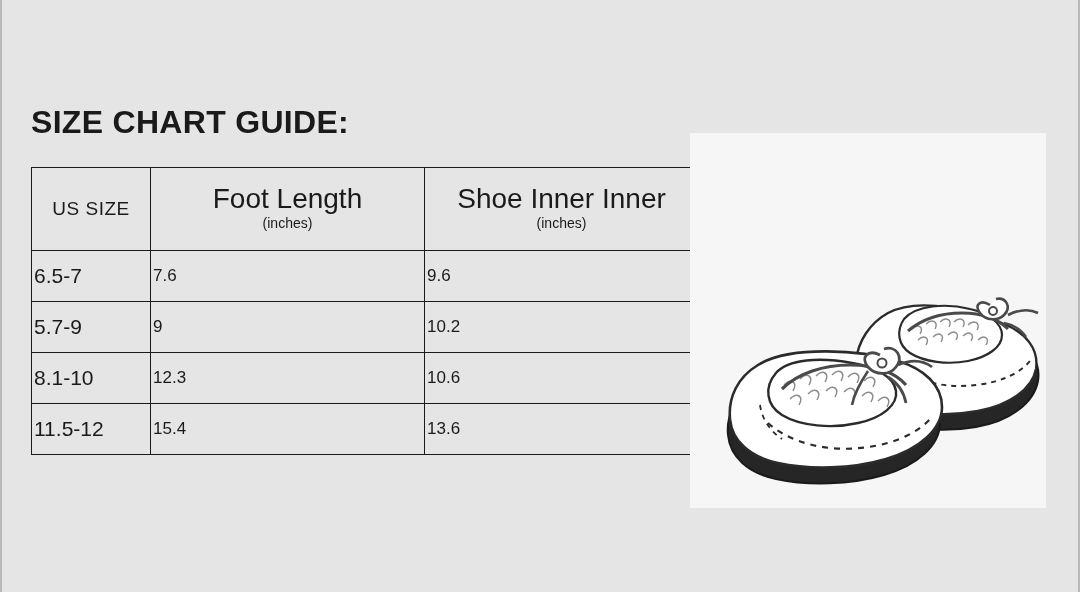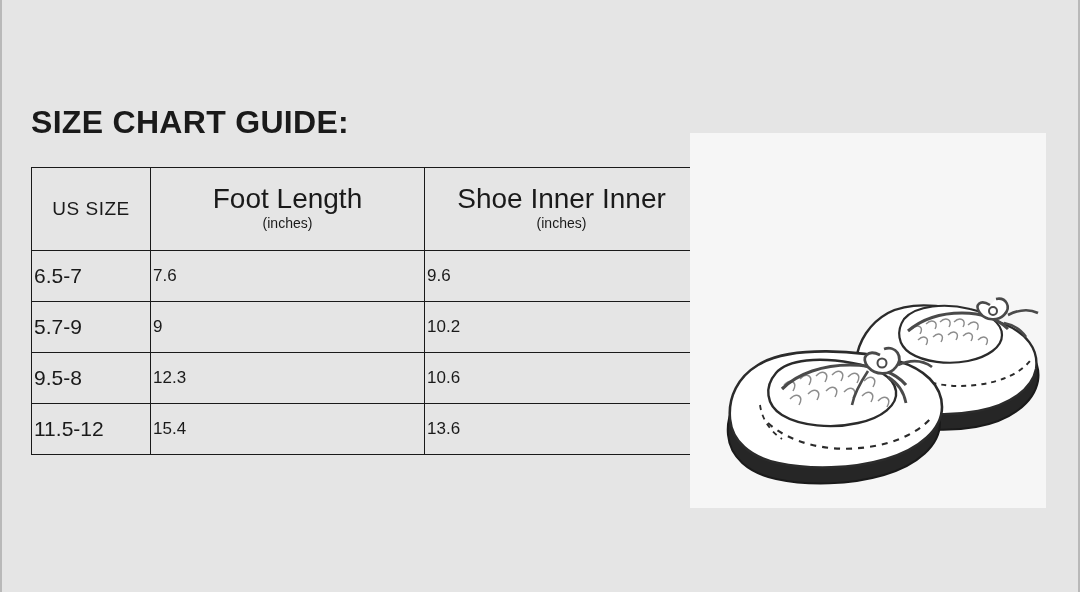--- a/index.html
+++ b/index.html
@@ -138,21 +138,21 @@
           <td class="us-cell">6.5-7</td>
           <td>7.6</td>
           <td>9.6</td>
         </tr>
         <tr>
           <td class="us-cell">5.7-9</td>
           <td>9</td>
           <td>10.2</td>
         </tr>
         <tr>
-          <td class="us-cell">9.5-8</td>
+          <td class="us-cell">8.1-10</td>
           <td>12.3</td>
           <td>10.6</td>
         </tr>
         <tr>
           <td class="us-cell">11.5-12</td>
           <td>15.4</td>
           <td>13.6</td>
         </tr>
       </tbody>
     </table>

